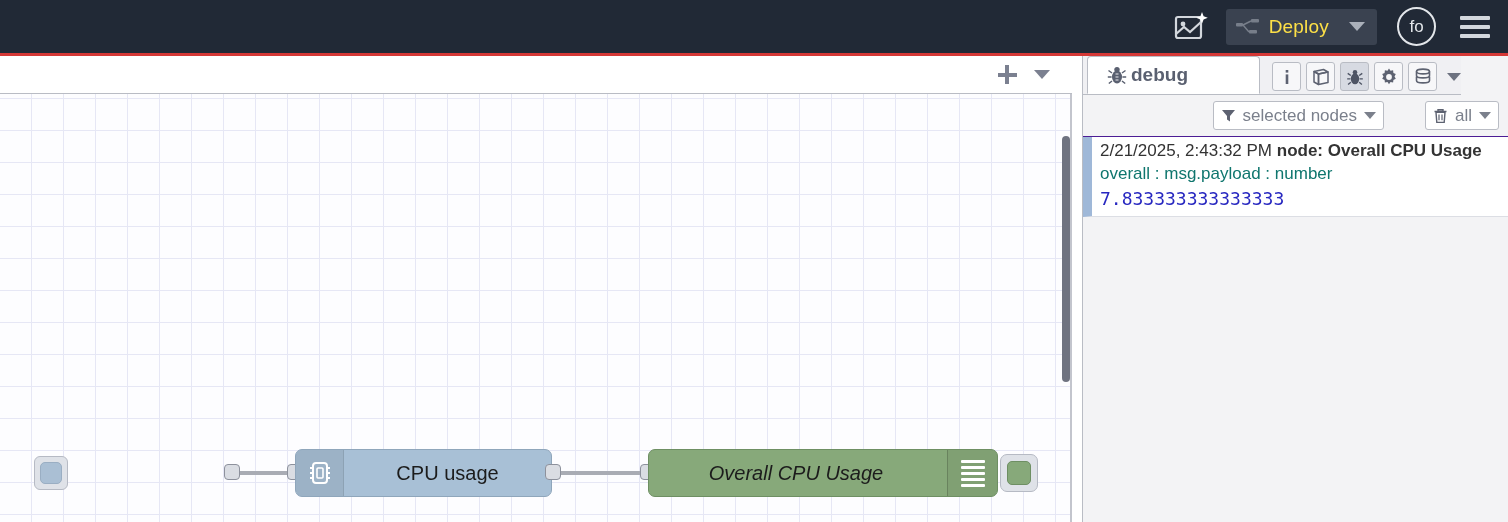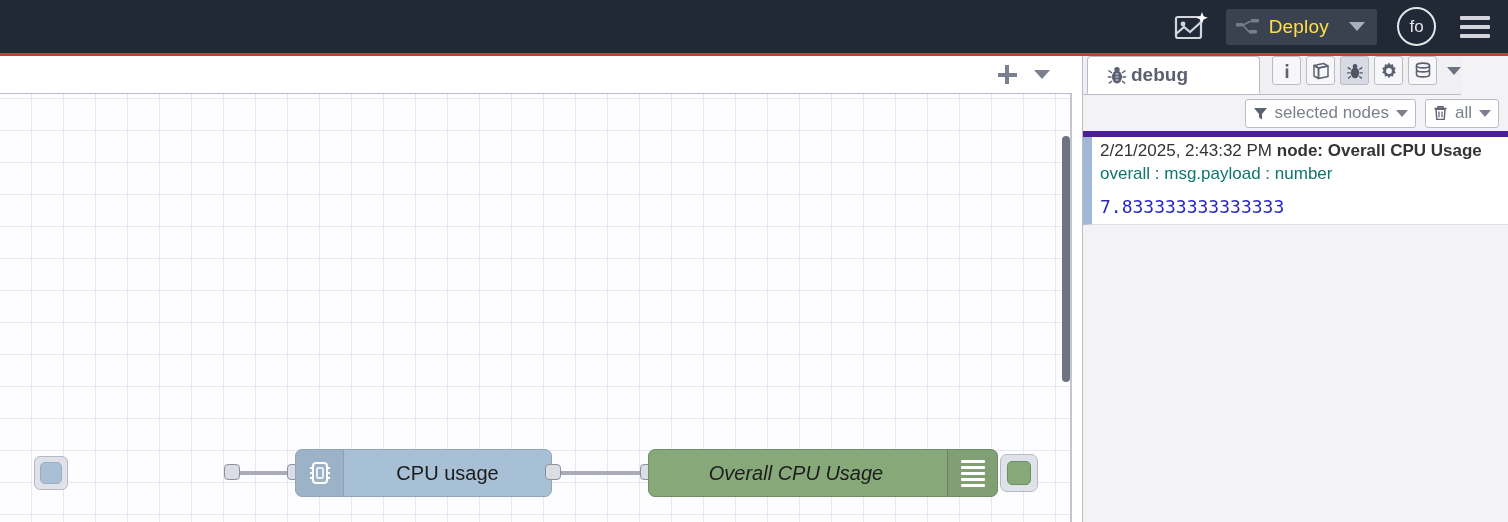--- a/index.html
+++ b/index.html
@@ -180,21 +180,21 @@
 
   
   .sidebar {
     position: absolute; top: 56px; left: 1082px;
     width: 426px; height: 466px; background: #f3f3f5;
     border-left: 1px solid #b9bcc4;
   }
   .sidebar-tabs {
     position: relative; height: 39px; width: 378px;
     background: #f0f0f3; border-bottom: 1px solid #b9bcc4;
-    display: flex; align-items: flex-start;
+    display: flex; align-items: flex-end;
   }
   .tab-debug {
     margin-left: 4px; width: 198px; height: 38px;
     background: #fff;
     border: 1px solid #b9bcc4; border-bottom: 1px solid #fff;
     border-radius: 4px 4px 0 0;
     display: flex; align-items: center; padding-left: 18px;
     cursor: pointer;
   }
   .tab-debug-label {
@@ -211,23 +211,24 @@
   }
   .tab-icon-btn.active { background: #d7dae2; }
   .tab-icons-caret {
     width: 0; height: 0; margin-left: 5px; cursor: pointer;
     border-left: 7px solid transparent; border-right: 7px solid transparent;
     border-top: 8px solid #6d7280;
   }
 
   .filterbar {
     height: 42px; width: 426px;
-    background: #f3f3f5; border-bottom: 6px solid #4c1d95;
+    background: #f3f3f5; border-bottom: 1px solid #4c1d95;
     display: flex; align-items: center; justify-content: flex-end;
     padding-right: 10px;
+    gap: 32px;
   }
   .filter-btn {
     height: 29px; border: 1px solid #b9bcc4; border-radius: 3px;
     background: #fff; display: flex; align-items: center;
     padding: 0 7px; margin-left: 9px; cursor: pointer;
   }
   .filter-label { font-size: 17px; color: #7b808c; margin: 0 7px; }
   .filter-caret {
     width: 0; height: 0;
     border-left: 6px solid transparent; border-right: 6px solid transparent;
@@ -238,21 +239,21 @@
     position: relative; background: #fff;
     border-left: 9px solid #9fb8d8;
     border-bottom: 1px solid #dcdee4;
     padding: 4px 6px 7px 8px;
   }
   .msg-line1 { font-size: 17px; color: #333; white-space: nowrap; }
   .msg-node { font-weight: bold; margin-left: 0; }
   .msg-line2 { font-size: 17px; color: #0f766e; margin-top: 3px; }
   .msg-value {
     font-family: "DejaVu Sans Mono", monospace;
-    font-size: 18px; color: #2727c0; margin-top: 12px;
+    font-size: 18px; color: #2727c0; margin-top: 4px;
   }
 </style>
 </head>
 <body>
 
 <div id="app">
 
   <div class="header">
 
     <div class="hdr-btn ai-icon">

